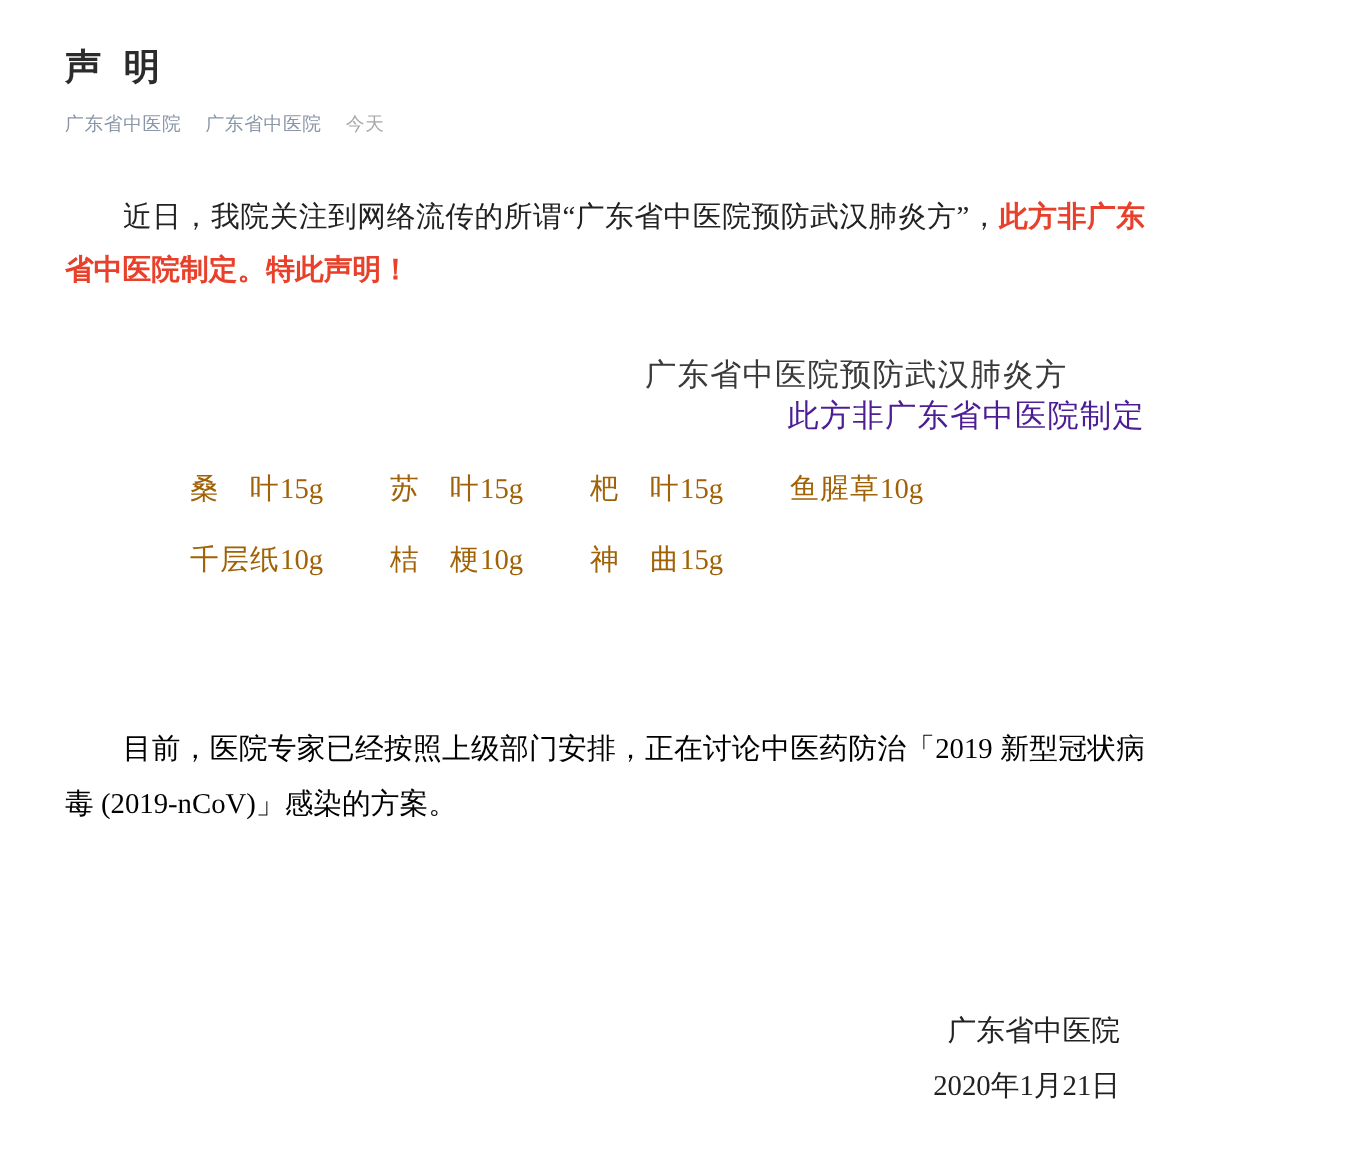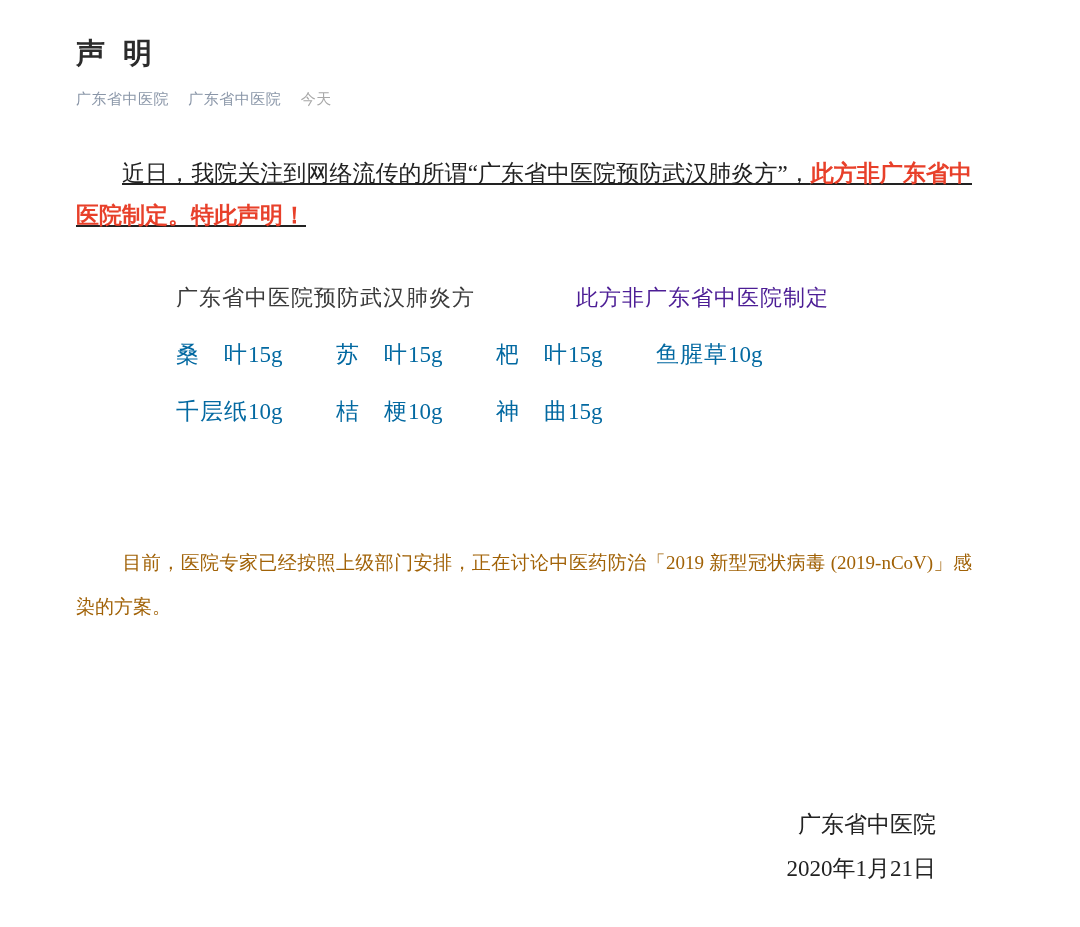--- a/index.html
+++ b/index.html
@@ -12,23 +12,22 @@
     height: 927px;
     font-family: "Liberation Serif", "DejaVu Serif", serif;
     color: #222222;
     overflow: hidden;
   }
   .page {
     position: relative;
     width: 968px;
     height: 927px;
     box-sizing: border-box;
-    padding: 0 36px;
+    padding: 0 52px;
     background: #ffffff;
-    margin-left: 40px;
   }
   .title {
     font-family: "Liberation Sans", "DejaVu Sans", sans-serif;
     font-size: 29px;
     font-weight: 700;
     letter-spacing: 5px;
     color: #2b2b2b;
     padding-top: 34px;
     margin: 0;
   }
@@ -46,70 +45,70 @@
     display: inline-block;
     width: 10px;
   }
   .body-para {
     margin-top: 44px;
     font-size: 23px;
     line-height: 42px;
     text-align: justify;
     color: #222222;
     font-family: "Liberation Serif", "DejaVu Serif", serif;
-    text-decoration: underline;
   }
   .body-para .indent {
     display: inline-block;
     width: 46px;
   }
   .red {
     color: #e8402a;
     font-weight: 700;
   }
   .recipe-card {
     margin: 36px 0 0 0;
     padding: 10px 0 4px 100px;
     font-family: "Liberation Serif", "DejaVu Serif", serif;
   }
   .recipe-head {
     display: flex;
     align-items: flex-end;
-    font-size: 22px;
+    font-size: 25px;
     color: #3a3a3a;
     letter-spacing: 1px;
+    flex-direction: column;
   }
   .recipe-head .rh-title {
     width: 400px;
   }
   .recipe-head .rh-note {
     color: #4c1d95;
     letter-spacing: 1px;
   }
   .recipe-row {
     display: flex;
     margin-top: 26px;
     font-size: 23px;
-    color: #0369a1;
+    color: #a16207;
   }
   .recipe-item {
     width: 160px;
     white-space: nowrap;
   }
   .recipe-item .herb {
     letter-spacing: 1px;
   }
   .recipe-item .dose {
     font-family: "Liberation Serif", "DejaVu Serif", serif;
   }
   .para2 {
     margin-top: 110px;
-    font-size: 19px;
+    font-size: 23px;
     line-height: 44px;
-    color: #a16207;
+    color: #000000;
     text-align: justify;
   }
   .para2 .indent {
     display: inline-block;
     width: 46px;
   }
   .signature {
     position: absolute;
     right: 72px;
     bottom: 36px;

